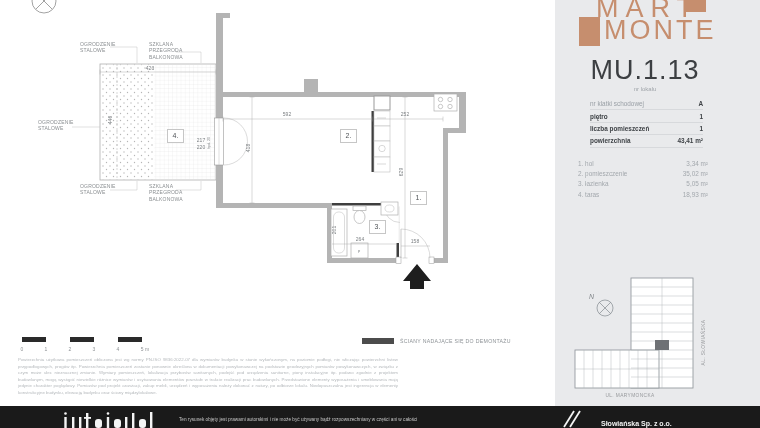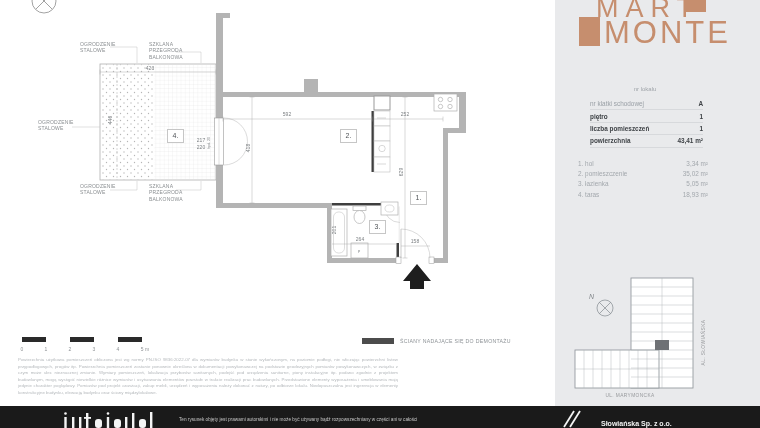--- a/index.html
+++ b/index.html
@@ -201,23 +201,24 @@
   </div>
 
   <div class="disc">Powierzchnia użytkowa pomieszczeń obliczona jest wg normy PN-ISO 9836:2022-07 dla wymiarów budynku w stanie wykończonym, na poziomie podłogi, nie wliczając powierzchni listew przypodłogowych, progów itp. Powierzchnia pomieszczeń zostanie ponownie określona w dokumentacji powykonawczej na podstawie geodezyjnych pomiarów powykonawczych, w związku z czym może ulec nieznacznej zmianie. Wymiary pomieszczeń, lokalizacja przyborów sanitarnych, podejść pod urządzenia sanitarne, piony instalacyjne itp. podano zgodnie z projektem budowlanym, mogą wystąpić niewielkie różnice wymiarów i usytuowania elementów powstałe w trakcie realizacji prac budowlanych. Przedstawione elementy wyposażenia i umeblowania mają jedynie charakter poglądowy. Pomiarów pod projekt aranżacji, zakup mebli, urządzeń i wyposażenia należy dokonać z natury, po odbiorze lokalu. Niedopuszczalna jest ingerencja w elementy konstrukcyjne budynku, elewację budynku oraz ściany międzylokalowe.</div>
 
   <div class="sidebar">
 
     <div>
       <div class="brand" style="left:41px;top:-7px;font-size:27px;letter-spacing:7px;">MART</div>
       <div class="abs" style="left:131px;top:0;width:20px;height:12px;background:#c68e6e;"></div>
       <div class="abs" style="left:24px;top:17px;width:21px;height:29px;background:#c68e6e;"></div>
-      <div class="brand" style="left:49px;top:15px;font-size:31px;letter-spacing:3px;">MONTE</div>
+      <div class="brand" style="left:49px;top:15px;font-size:27px;letter-spacing:3px;">MONTE</div>
     </div>
 
+    <div class="abs" style="left:25px;top:55px;width:130px;text-align:center;font-size:27px;font-weight:300;color:#3c3f42;letter-spacing:1px;">MU.1.13</div>
     <div class="abs" style="left:25px;top:86px;width:130px;text-align:center;font-size:6px;color:#a0a5aa;">nr lokalu</div>
 
     <div class="abs" style="left:35px;top:98px;width:113px;">
       <div class="detrow light">
         <span class="dl">nr klatki schodowej</span>
         <span class="dv">A</span>
       </div>
       <div class="detrow">
         <span class="dl">piętro</span>
         <span class="dv">1</span>

